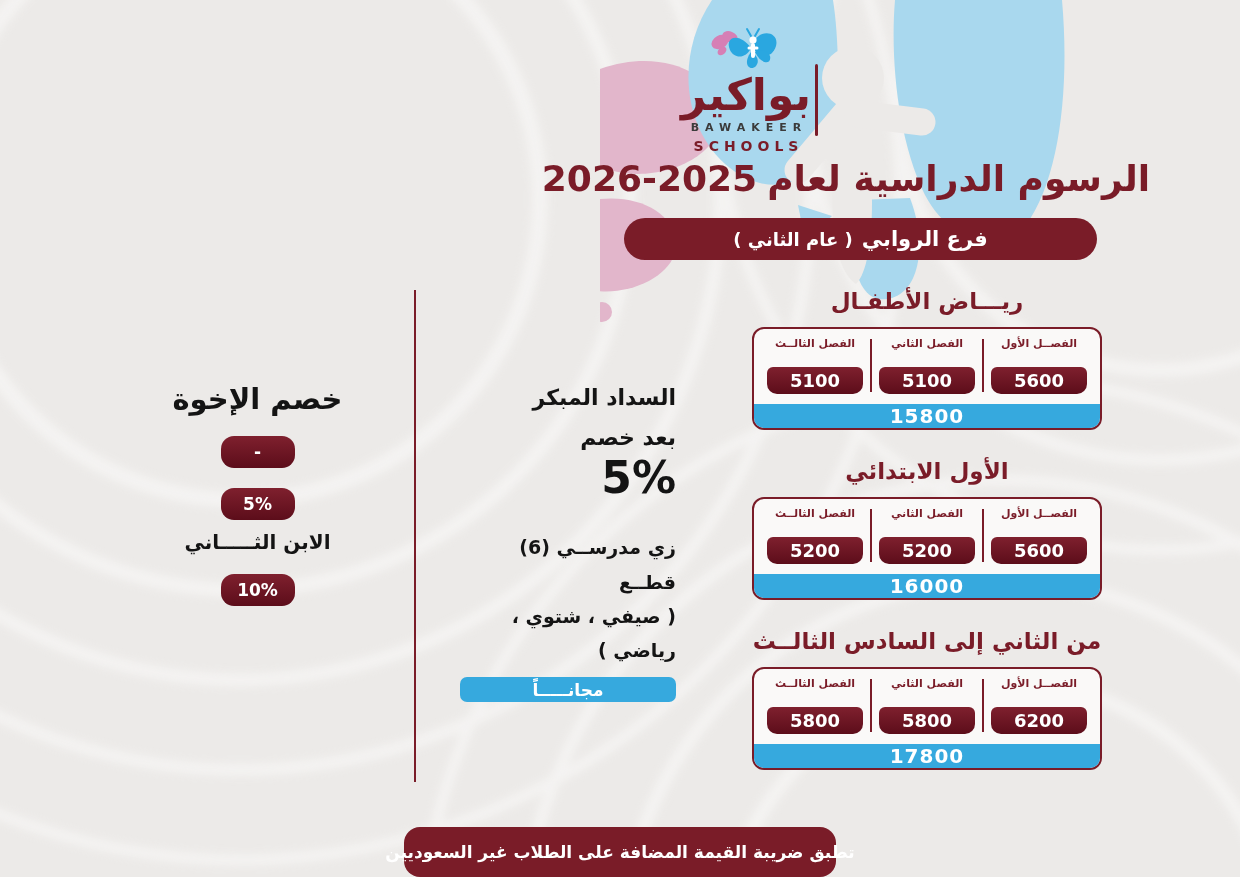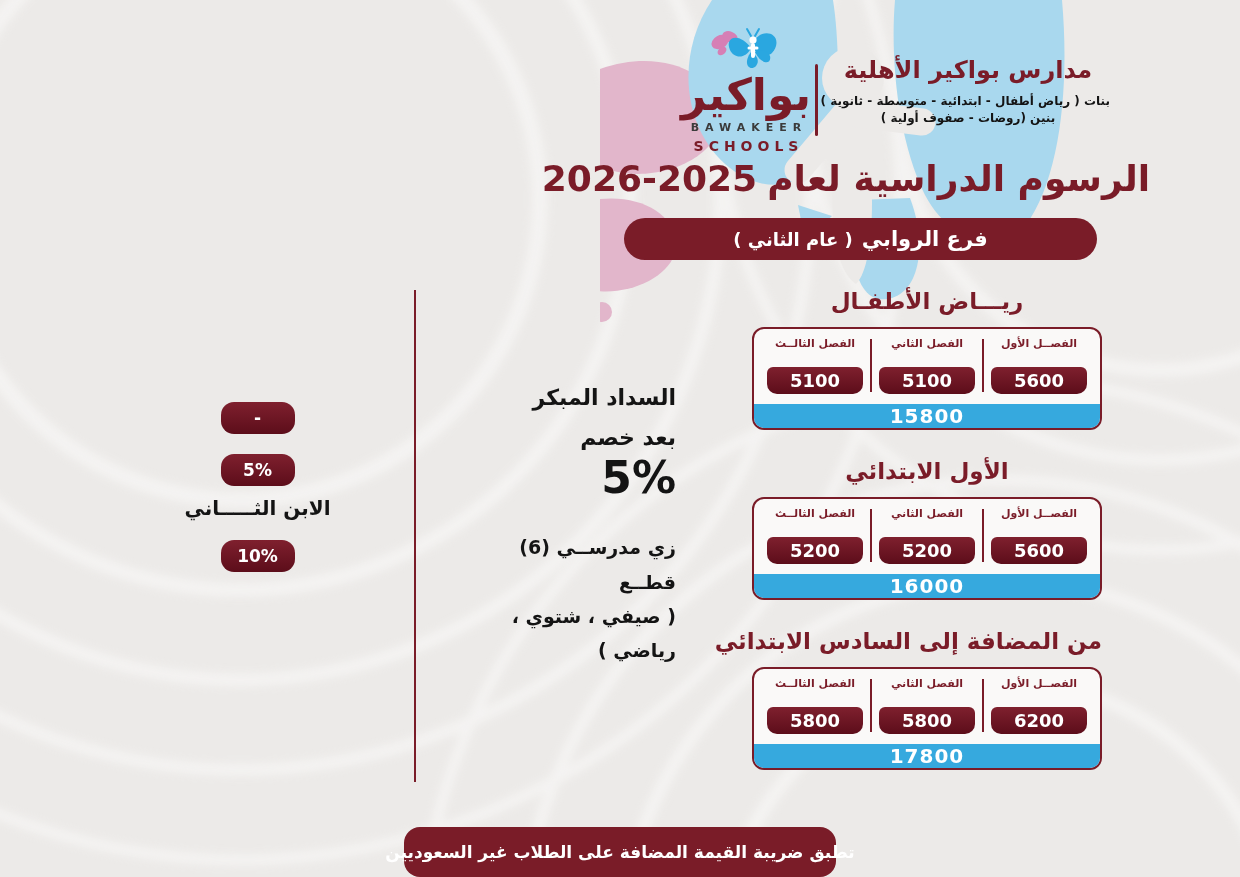--- a/index.html
+++ b/index.html
@@ -154,25 +154,20 @@
         <path d="M45,22 L53,22" stroke-width="3" fill="none"></path>
       </g>
     </svg>
     <div class="logo-ar">بواكير</div>
     <div class="logo-en">BAWAKEER</div>
     <div class="logo-sch">SCHOOLS</div>
   </div>
 
   <div class="header-divider"></div>
 
-  <div class="school-block">
-    <div class="school-name">مدارس بواكير الأهلية</div>
-    <div class="tagline first">بنات ( رياض أطفال - ابتدائية - متوسطة - ثانوية )</div>
-    <div class="tagline second">بنين (روضات - صفوف أولية )</div>
-  </div>
 
   <div class="page-title">
     <span>الرسوم الدراسية لعام</span>
     <span>2026-2025</span>
   </div>
 
   <div class="branch-badge">
     <span class="b1">فرع الروابي</span>
     <span class="b2">( عام الثاني )</span>
   </div>
@@ -217,21 +212,21 @@
         <div class="fee-col">
           <div class="fee-col-header">الفصل الثالــث</div>
           <div class="fee-value-badge">5200</div>
         </div>
       </div>
       <div class="fee-total-bar">16000</div>
     </div>
   </div>
 
   <div class="fee-section s3">
-    <div class="fee-heading">من المضافة إلى السادس الابتدائي</div>
+    <div class="fee-heading">من الثاني إلى السادس الثالــث</div>
     <div class="fee-card">
       <div class="fee-cols">
         <div class="fee-col">
           <div class="fee-col-header">الفصــل الأول</div>
           <div class="fee-value-badge">6200</div>
         </div>
         <div class="vsep"></div>
         <div class="fee-col">
           <div class="fee-col-header">الفصل الثاني</div>
           <div class="fee-value-badge">5800</div>
@@ -240,33 +235,35 @@
         <div class="fee-col">
           <div class="fee-col-header">الفصل الثالــث</div>
           <div class="fee-value-badge">5800</div>
         </div>
       </div>
       <div class="fee-total-bar">17800</div>
     </div>
   </div>
 
   <div class="discount-col">
+    <div class="discount-heading">خصم الإخوة</div>
     <div class="pill">-</div>
     <div class="pill">5%</div>
     <div class="d-label">الابن الثـــــاني</div>
     <div class="pill">10%</div>
   </div>
 
   <div class="col-divider"></div>
 
   <div class="early-col">
     <div class="ep-line1">السداد المبكر</div>
     <div class="ep-line2">بعد خصم</div>
     <div class="ep-percent">5%</div>
     <div class="free-block">
       <div>زي مدرســي (6) قطــع</div>
       <div>( صيفي ، شتوي ، رياضي )</div>
     </div>
+    <div class="free-badge">مجانـــــاً</div>
   </div>
 
   <div class="footer-badge">تطبق ضريبة القيمة المضافة على الطلاب غير السعوديين</div>
 
 </div>
 
 </body></html>

